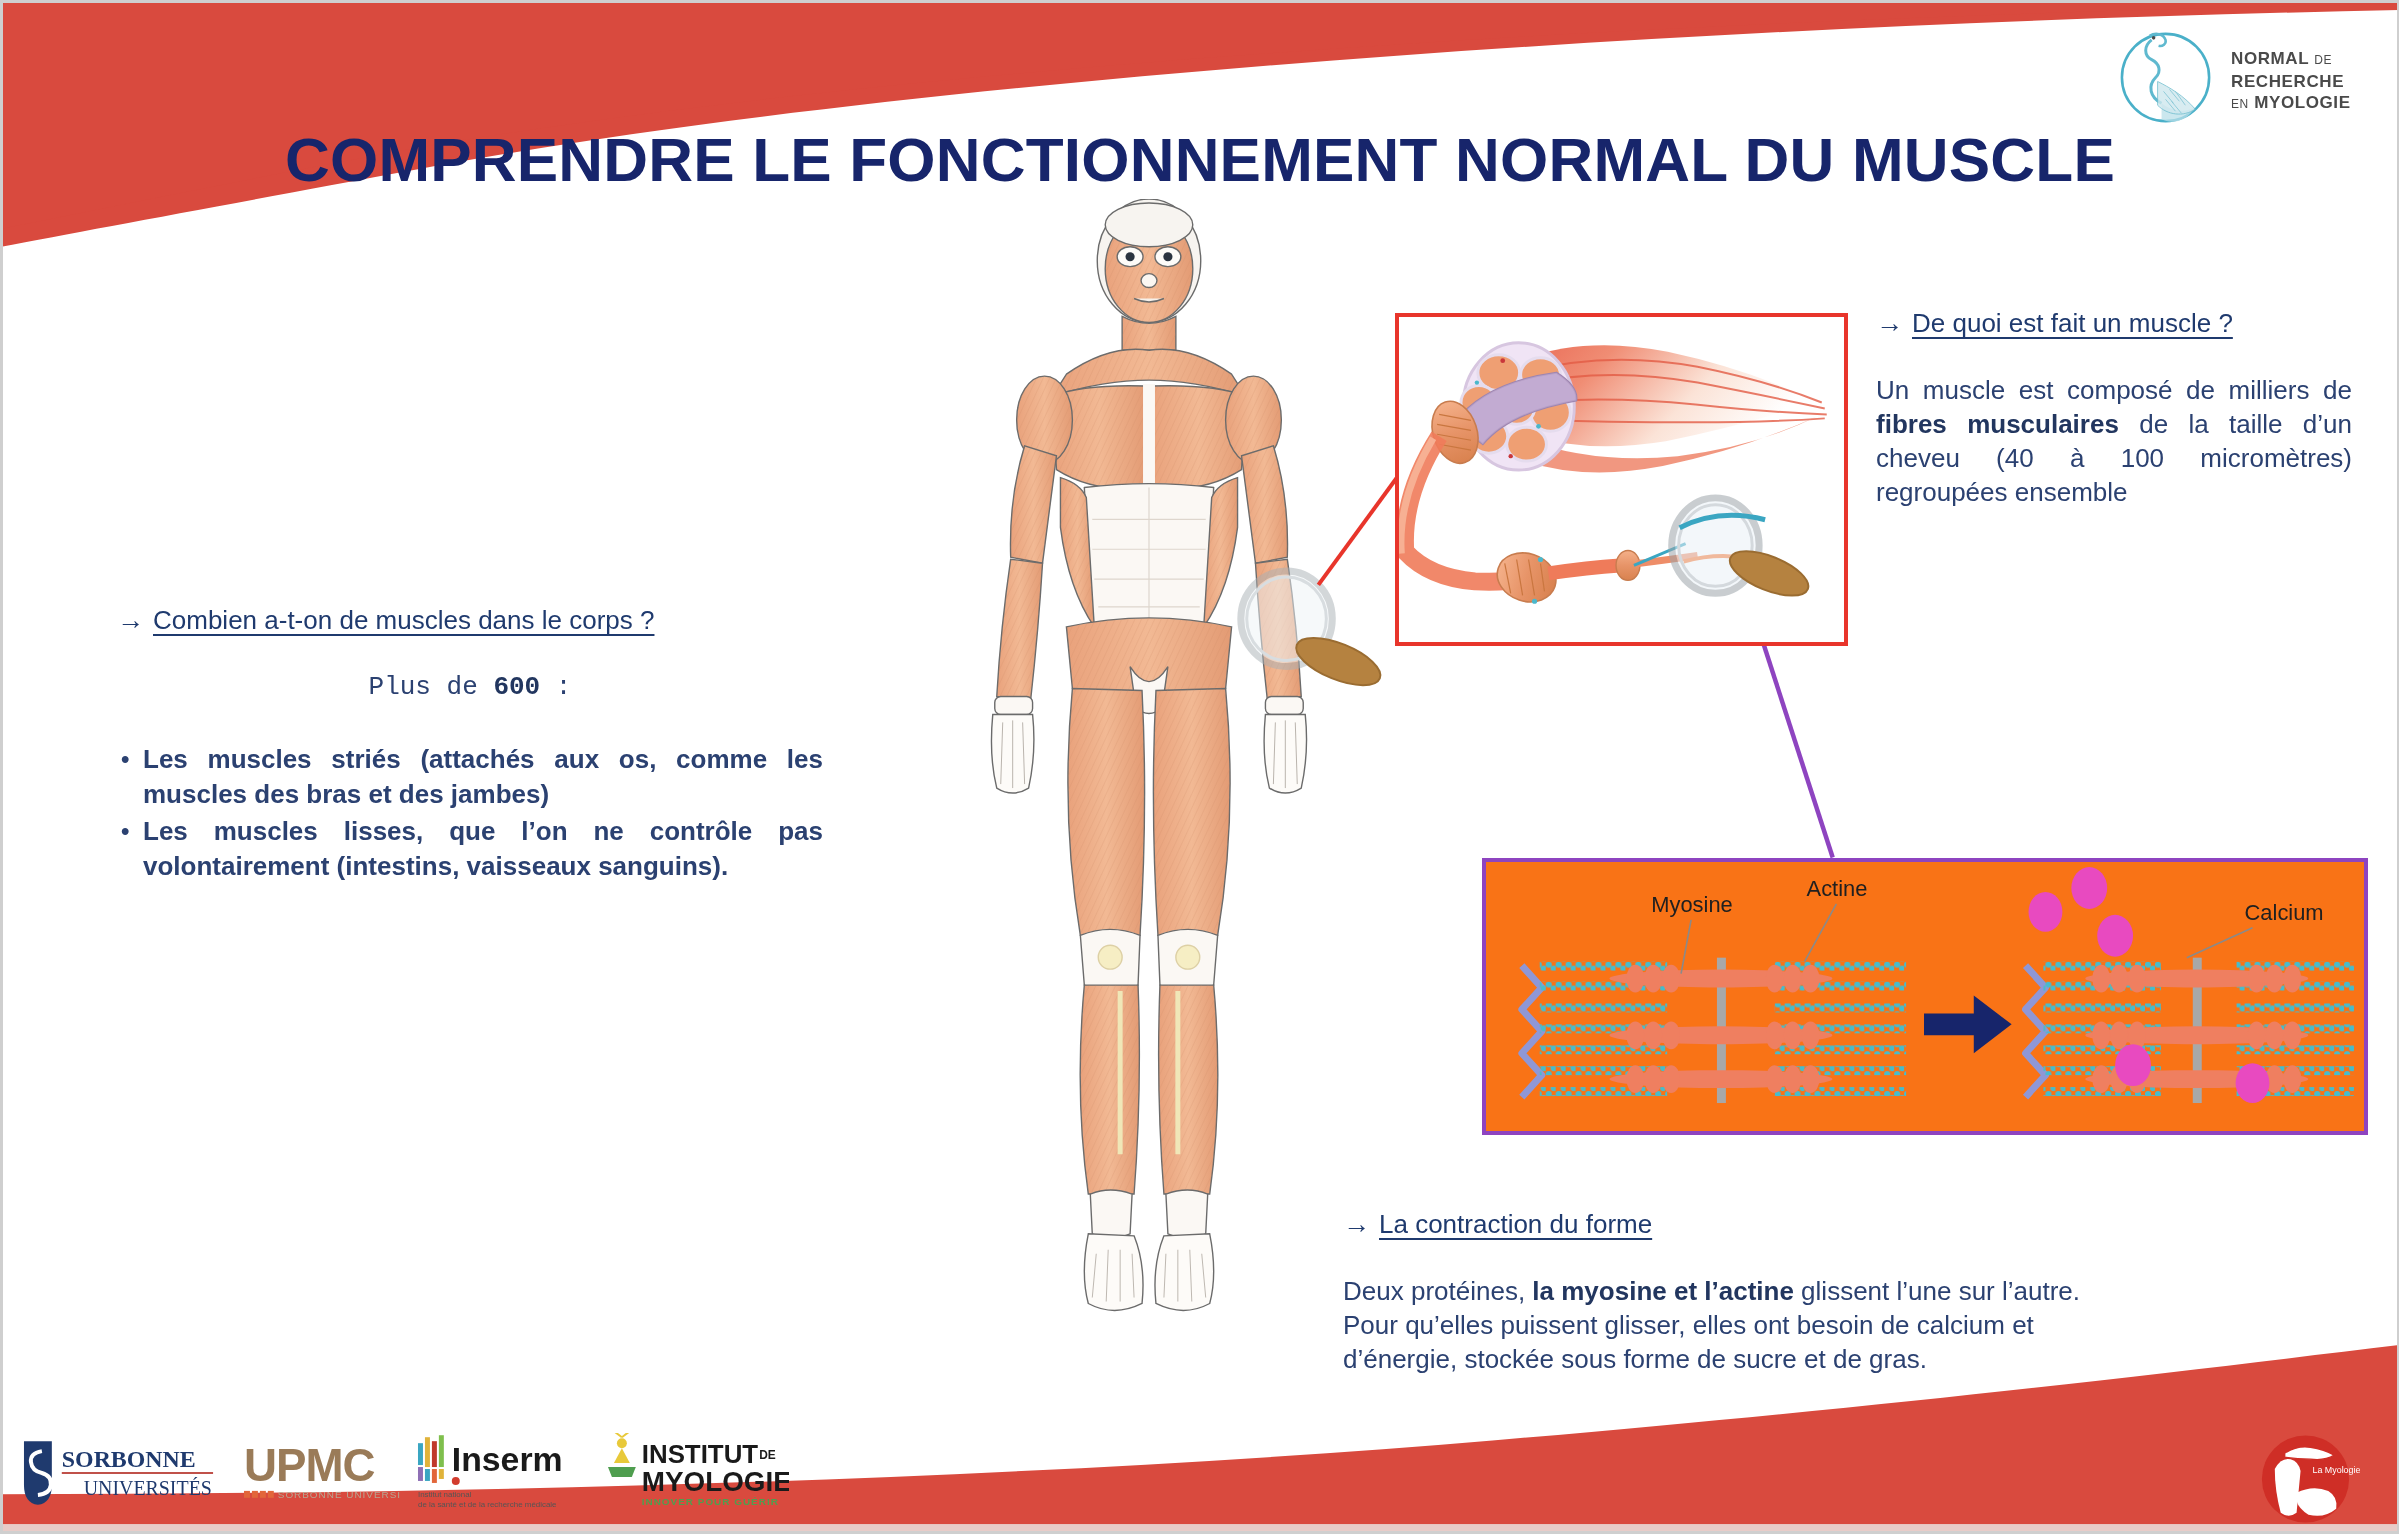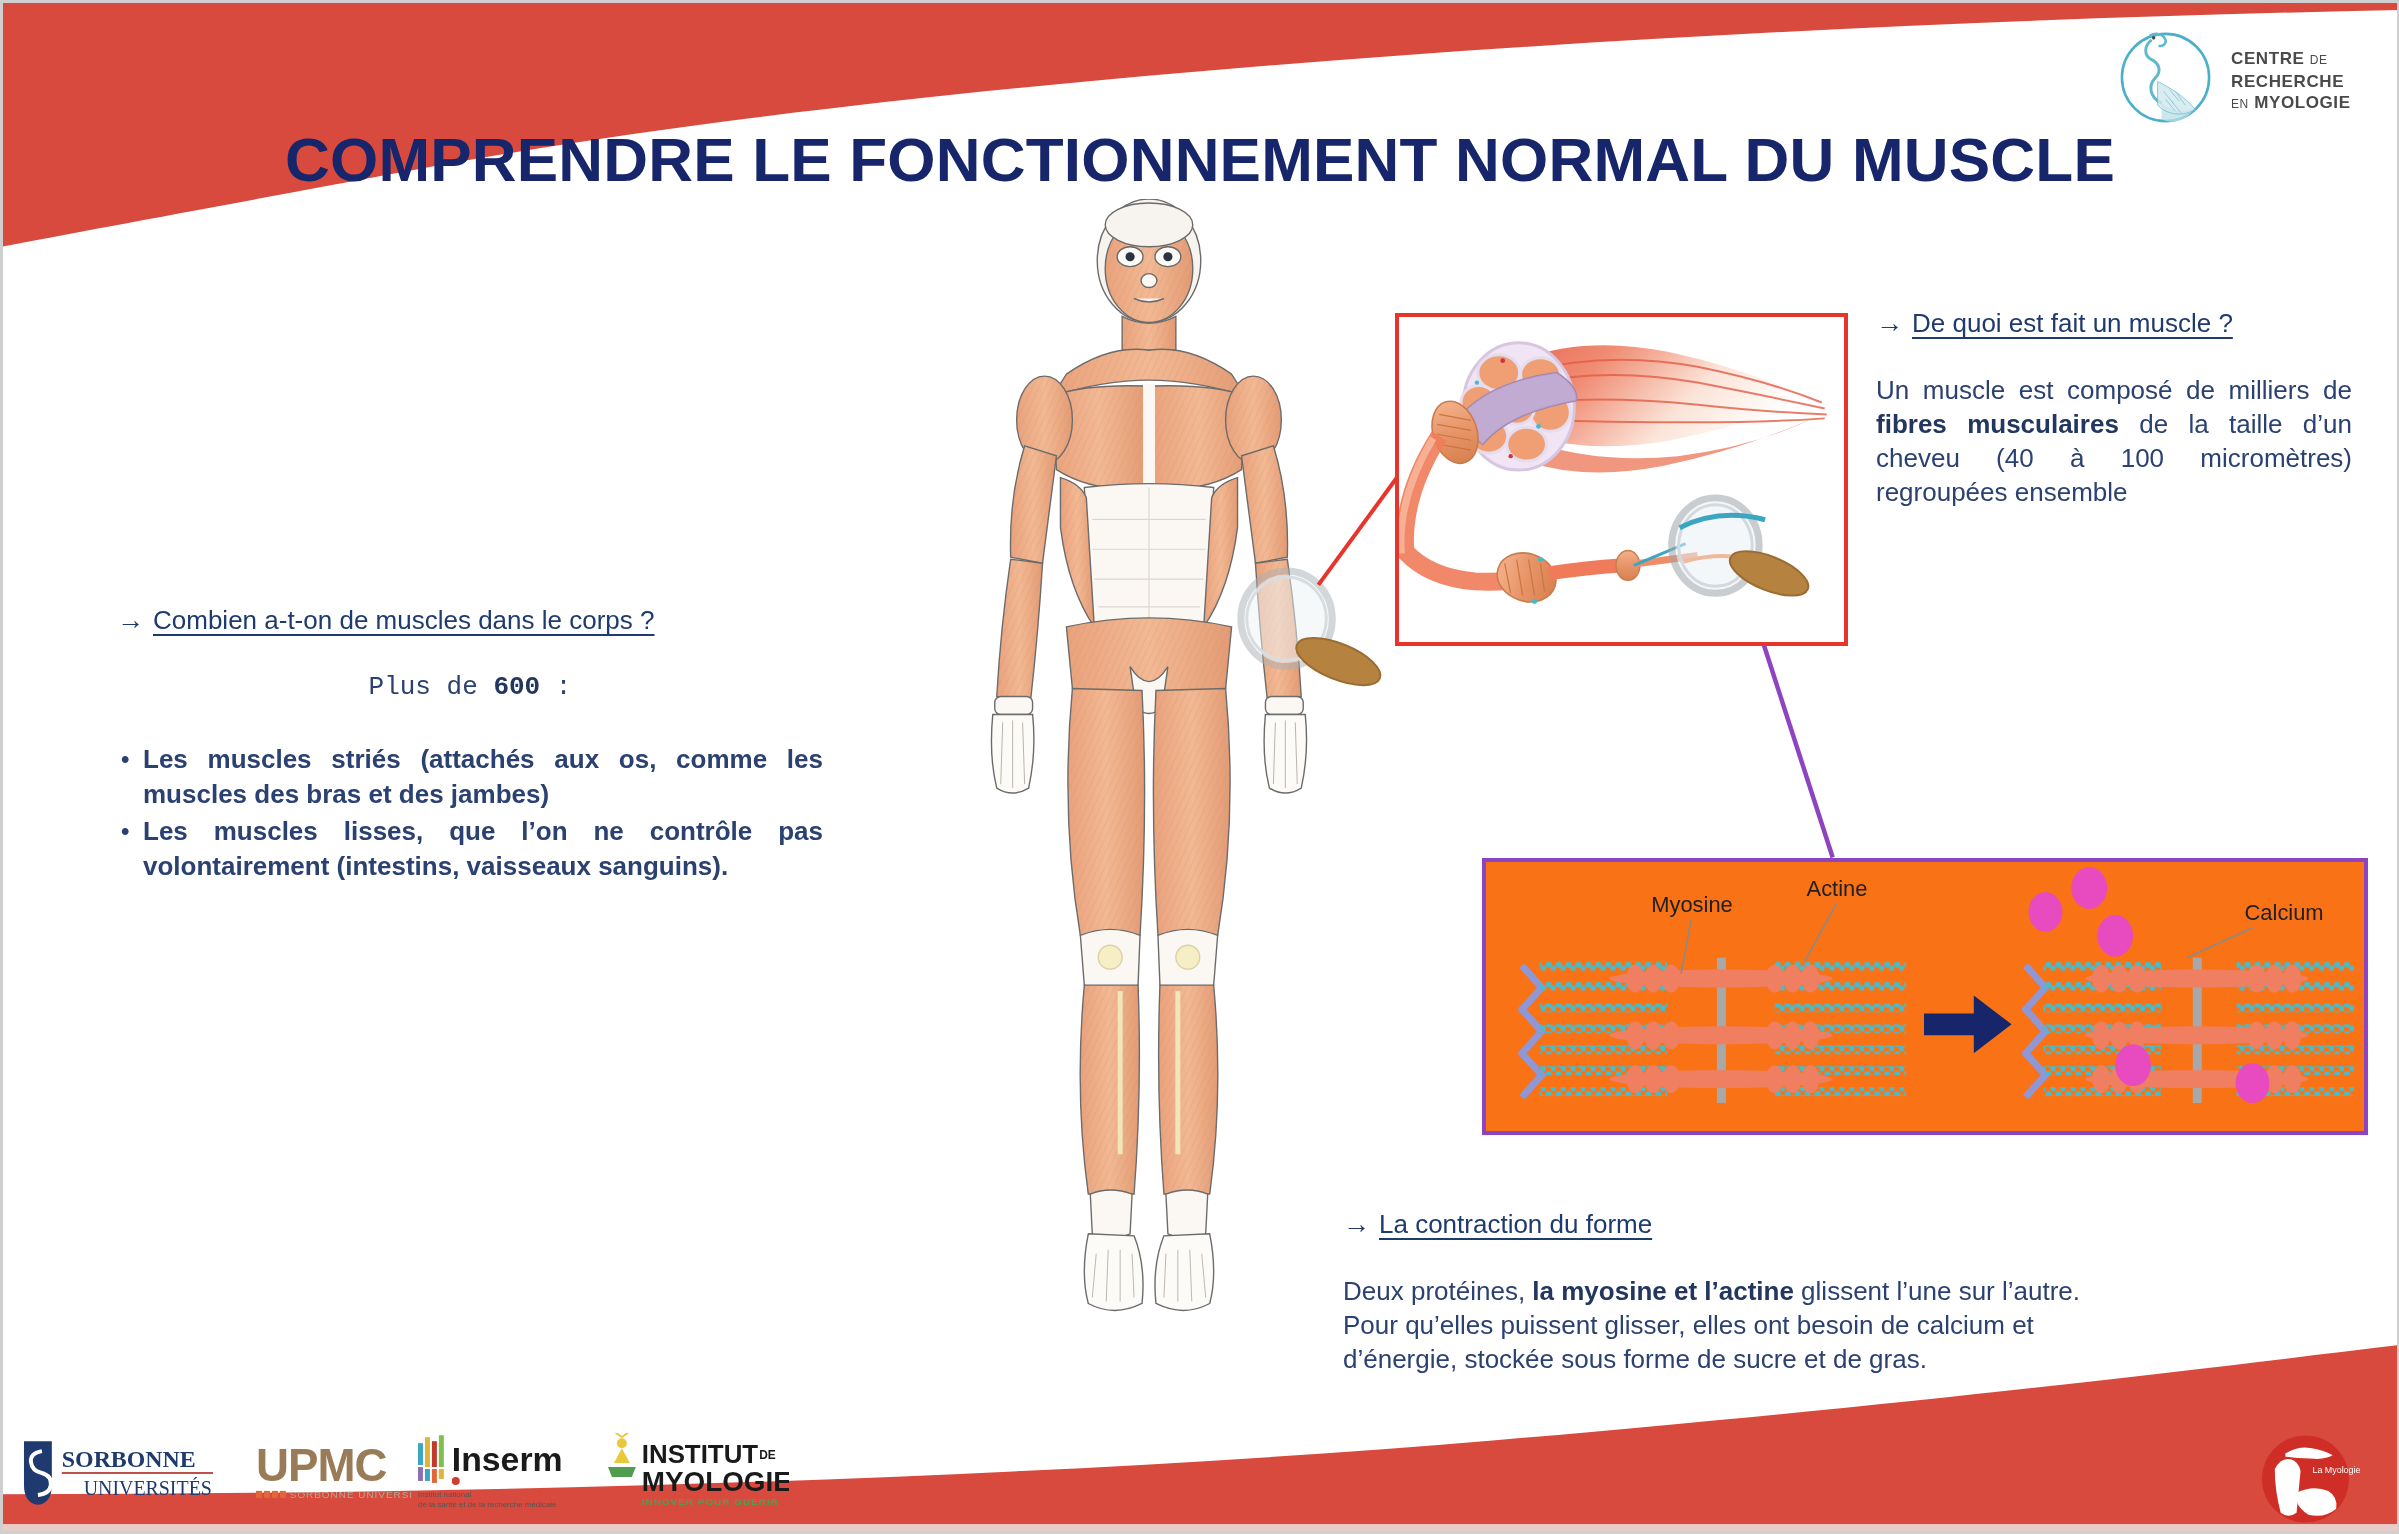--- a/index.html
+++ b/index.html
@@ -69,21 +69,21 @@
   }
   .connector{position:absolute;left:0;top:0;width:2400px;height:1534px;pointer-events:none;}
 
   
   .figure{position:absolute;left:935px;top:199px;width:428px;height:1204px;}
 
   
   .logos{position:absolute;left:18px;top:1433px;width:756px;height:80px;}
   .logo{position:absolute;top:0;height:80px;}
   .lg-sorbonne{left:0;width:209px;}
-  .lg-upmc{left:236px;width:159px;}
+  .lg-upmc{left:224px;width:159px;}
   .lg-inserm{left:398px;width:174px;}
   .lg-institut{left:582px;width:189px;}
   .mylogo{position:absolute;left:2251px;top:1431px;width:109px;height:95px;}
 
   .nowrap{white-space:nowrap;}
 </style>
 </head>
 <body>
 
 <div class="slide">
@@ -105,21 +105,21 @@
       <path d="M44 60 C56 66 70 74 82 88 C70 96 54 94 44 84 Z" fill="#cfe8ee" opacity=".8" stroke="#6ebccd" stroke-width="1"></path>
       <g stroke="#7fc4d4" stroke-width=".8" fill="none">
         <path d="M50 70 L60 82"></path>
           <path d="M56 68 L66 80"></path>
           <path d="M62 70 L72 84"></path>
         <path d="M52 78 L62 90"></path>
           <path d="M58 80 L68 92"></path>
       </g>
     </svg>
     <div class="crm-text">
-      <div class="nowrap"><span>CENTRE</span>
+      <div class="nowrap"><span>NORMAL</span>
         <span class="sm">DE</span></div>
       <div class="nowrap"><span>RECHERCHE</span></div>
       <div class="nowrap"><span class="sm">EN</span>
         <span>MYOLOGIE</span></div>
     </div>
   </div>
 
   <div class="title">COMPRENDRE LE FONCTIONNEMENT NORMAL DU MUSCLE</div>
 
   <div class="figure">

